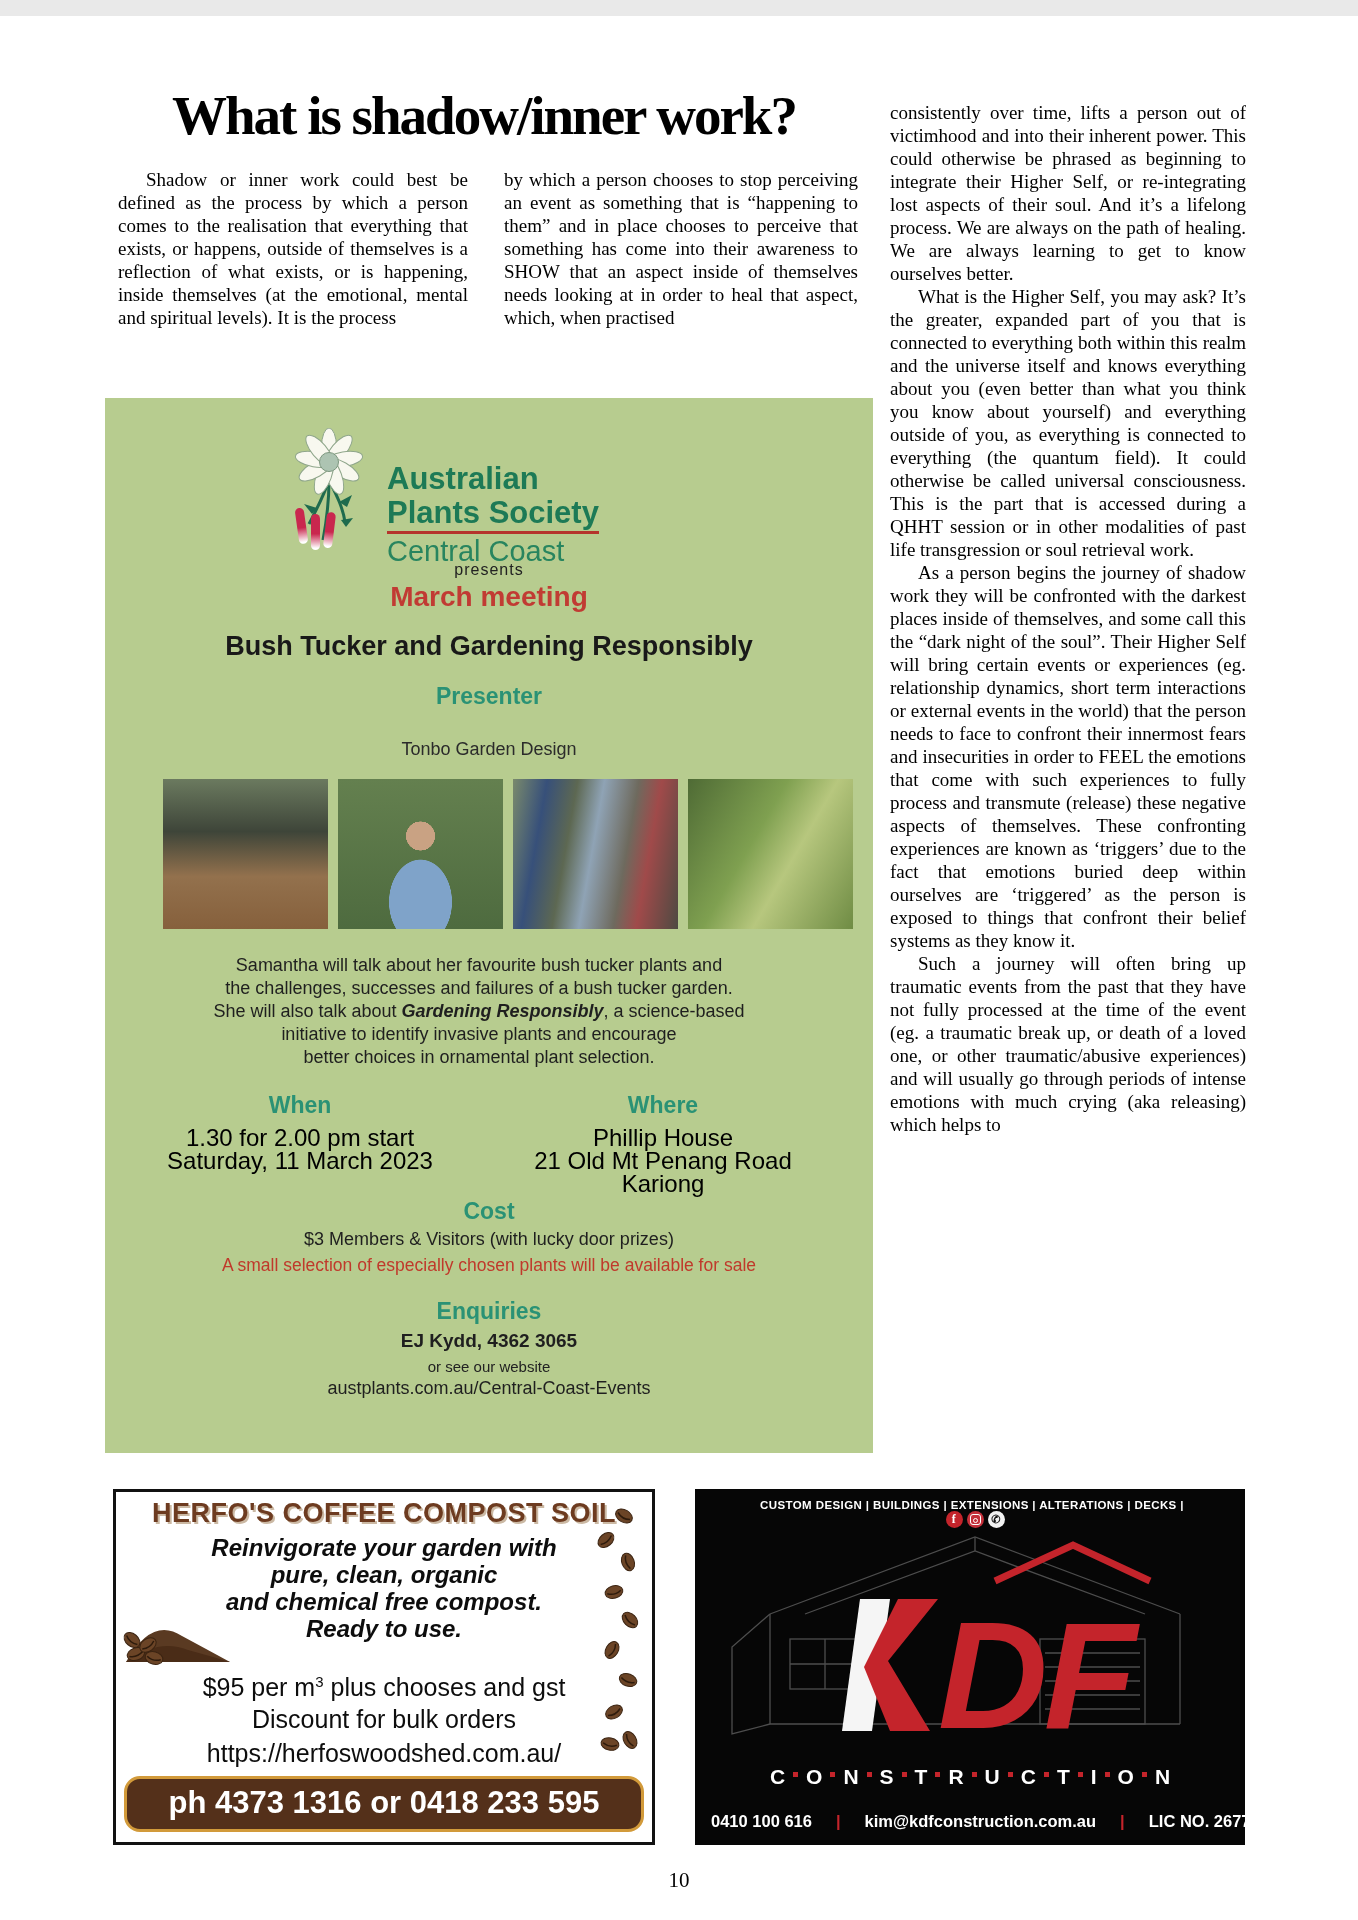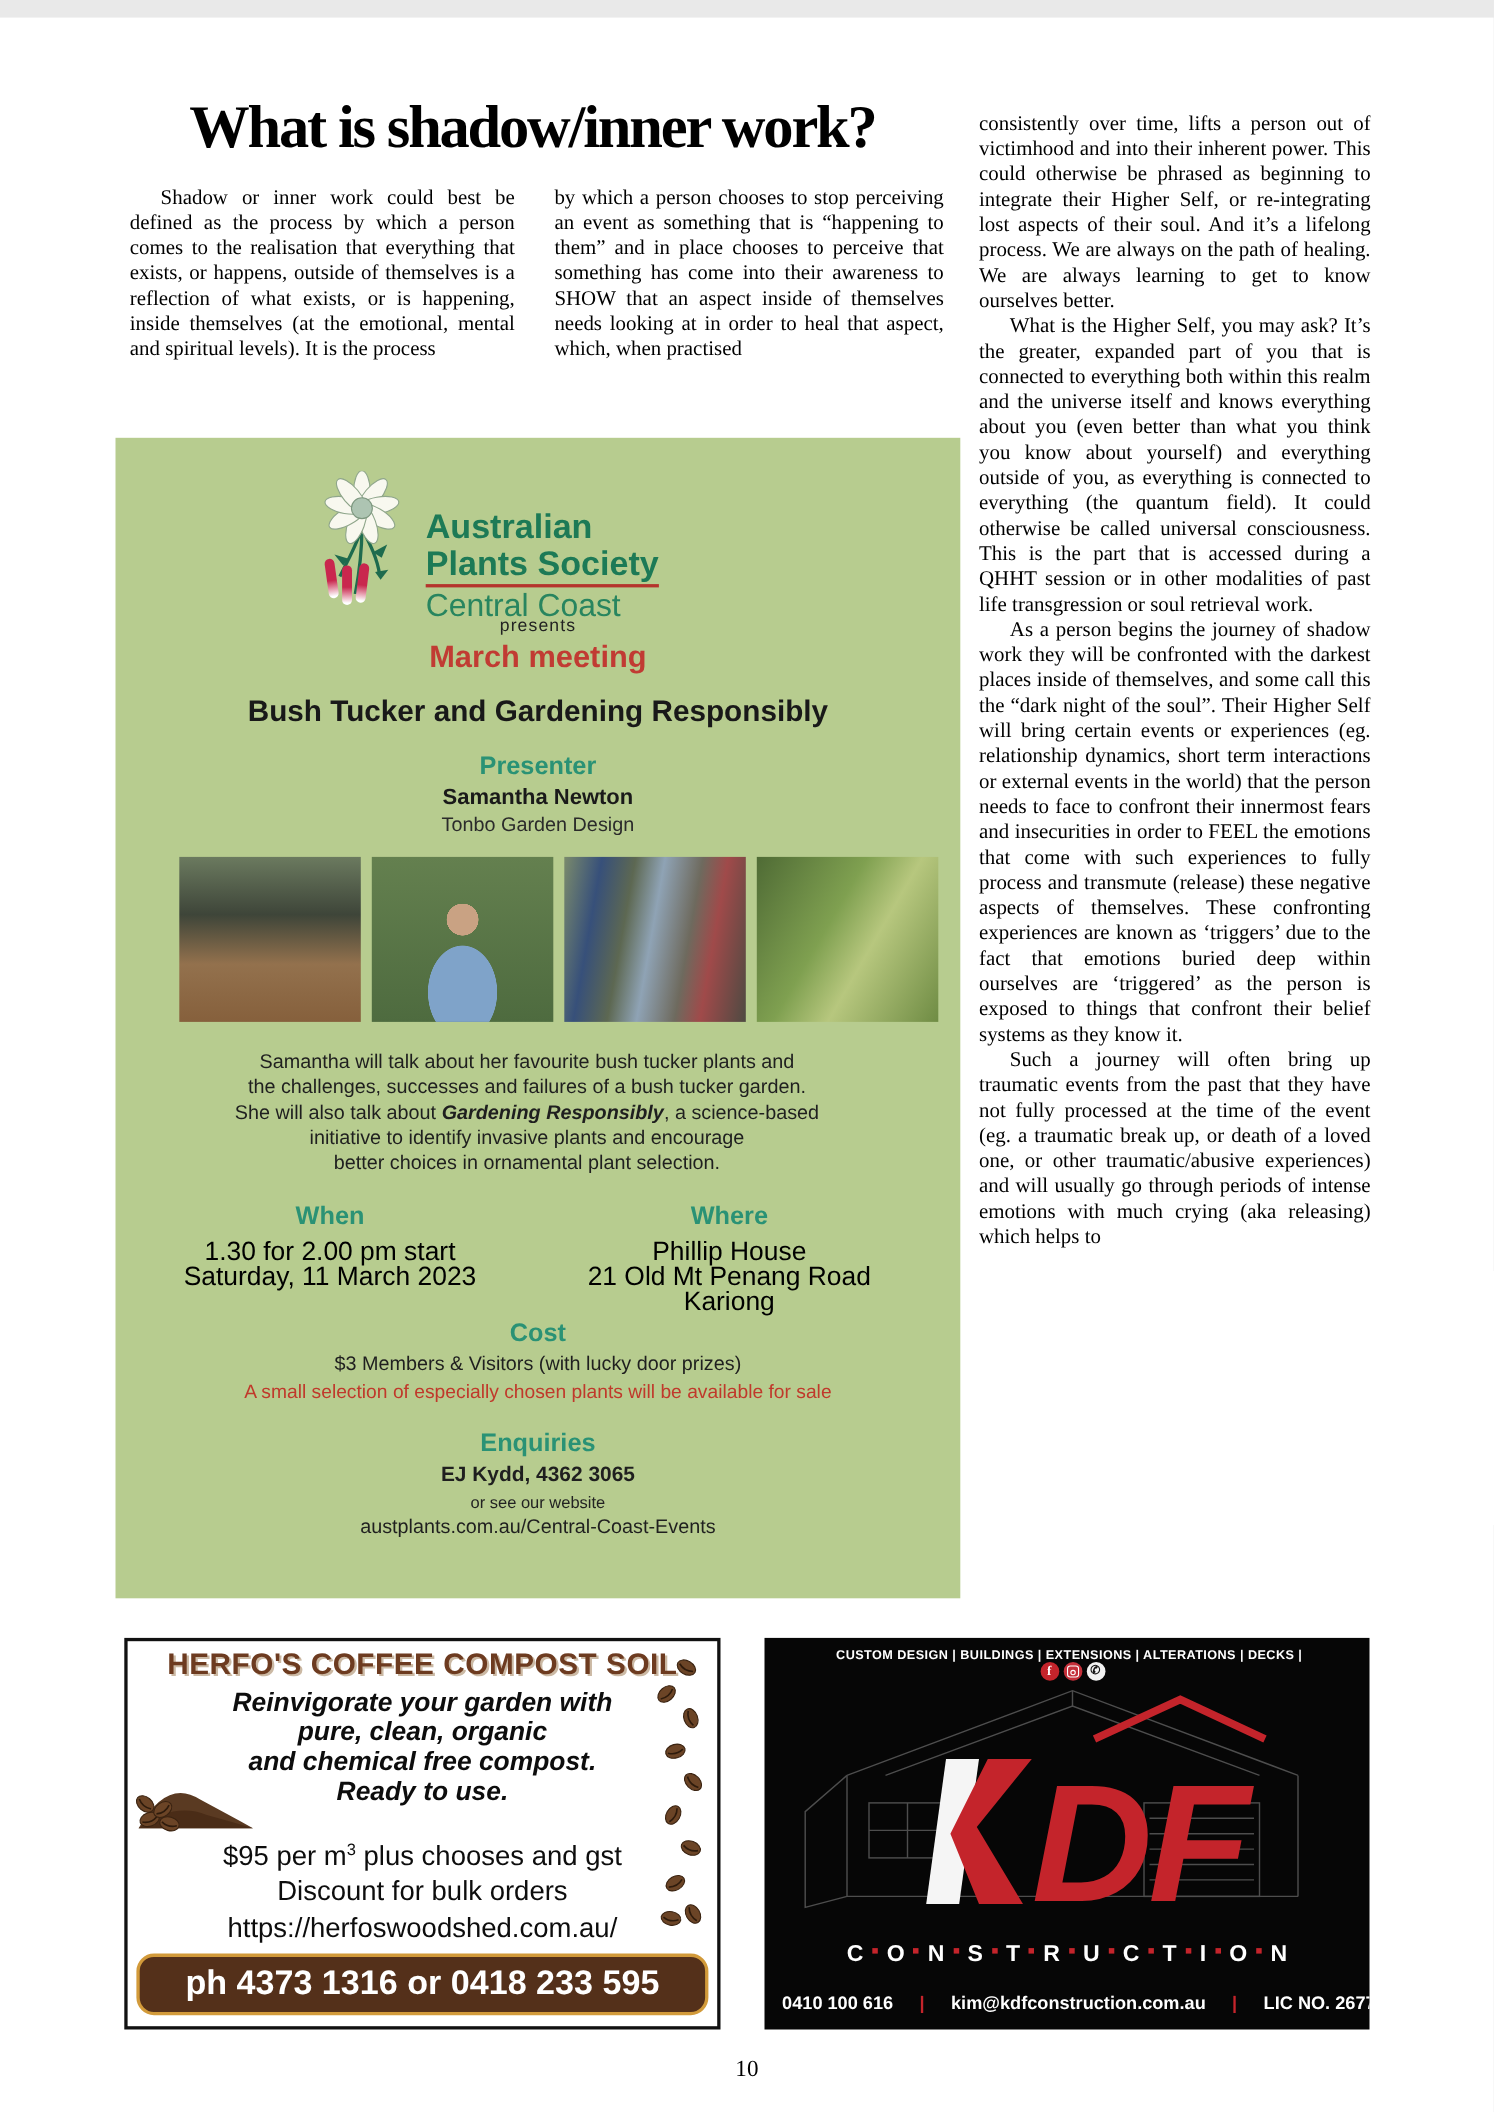--- a/index.html
+++ b/index.html
@@ -160,21 +160,20 @@
         <div class="aps-l1">Australian</div>
         <div><span class="aps-l2">Plants Society</span></div>
         <div class="aps-l3">Central Coast</div>
       </div>
     </div>
 
     <div class="abs center presents">presents</div>
     <div class="abs center march">March meeting</div>
     <div class="abs center talk-title">Bush Tucker and Gardening Responsibly</div>
     <div class="abs center teal presenter-label">Presenter</div>
-    <div class="abs center presenter-name">Samantha Newton</div>
     <div class="abs center presenter-co">Tonbo Garden Design</div>
 
     <div class="photos">
       <div class="photo photo1"></div>
       <div class="photo photo2"></div>
       <div class="photo photo3"></div>
       <div class="photo photo4"></div>
     </div>
 
     <div class="desc">

